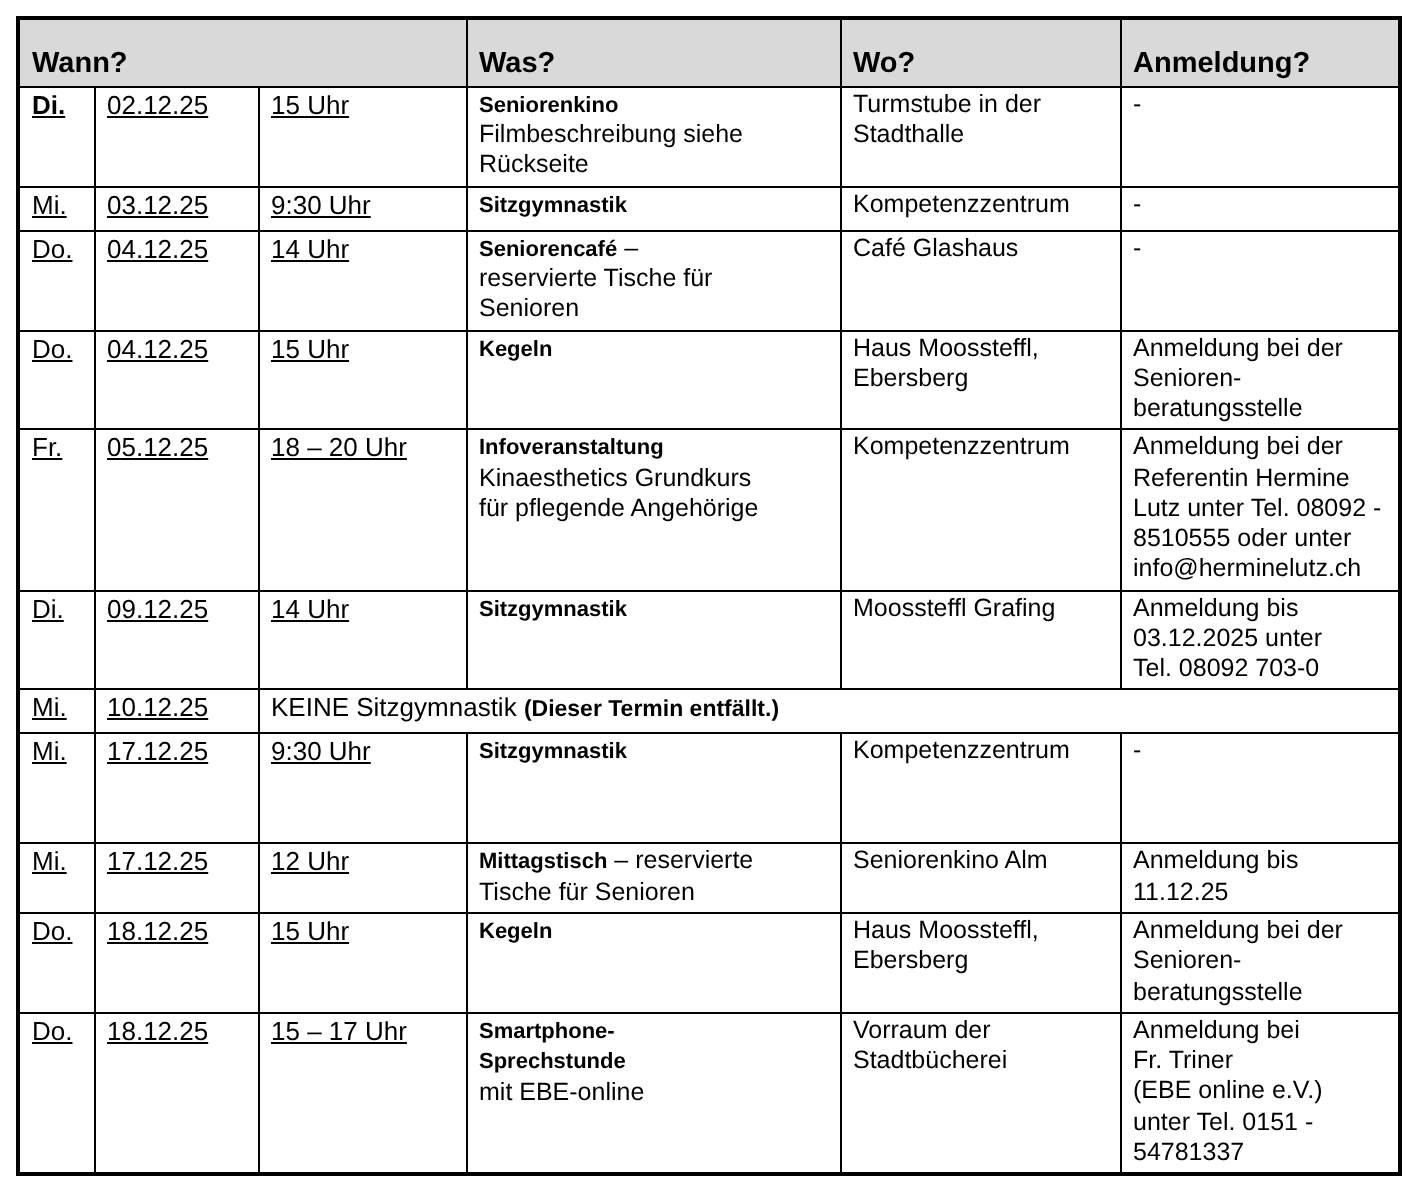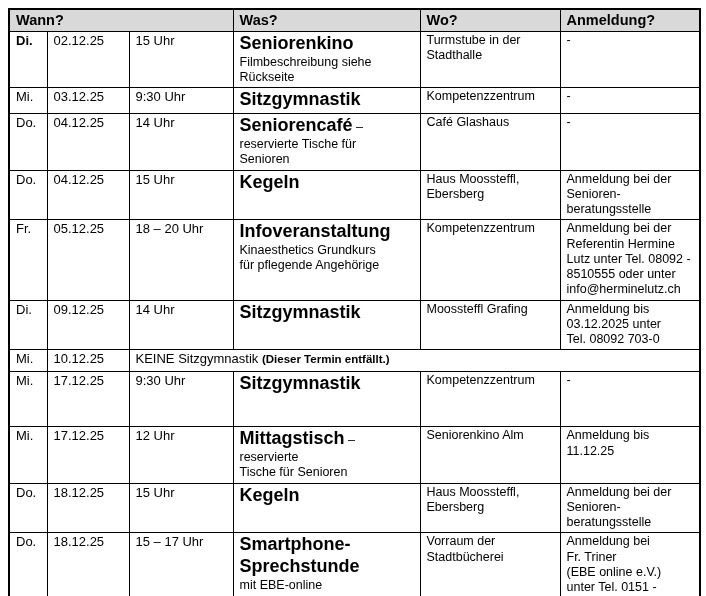--- a/index.html
+++ b/index.html
@@ -36,29 +36,29 @@
     line-height: 1.22;
     white-space: pre-line;
     overflow: hidden;
     word-wrap: break-word;
   }
 
   thead td {
     background: #d9d9d9;
     font-weight: bold;
     font-size: 14.5px;
-    padding: 2px 4px 2px 6px;
+    padding: 14px 4px 2px 6px;
     line-height: 1.15;
   }
   thead tr { height: 22px; }
 
-  .c-day, .c-date, .c-time { font-size: 13px; }
+  .c-day, .c-date, .c-time { font-size: 13px; text-decoration: underline; }
   .c-day.bold { font-weight: bold; }
 
-  .seg-b { font-weight: bold; font-size: 18px; }
+  .seg-b { font-weight: bold; font-size: 11px; }
   .seg-u { }
   .seg-s { font-size: 11.5px; font-weight: bold; }
   .c-merged { font-size: 13px; }
 
   
   tbody tr:nth-child(1)  { height: 50px; }
   tbody tr:nth-child(2)  { height: 22px; }
   tbody tr:nth-child(3)  { height: 50px; }
   tbody tr:nth-child(4)  { height: 46px; }
   tbody tr:nth-child(5)  { height: 72px; }

